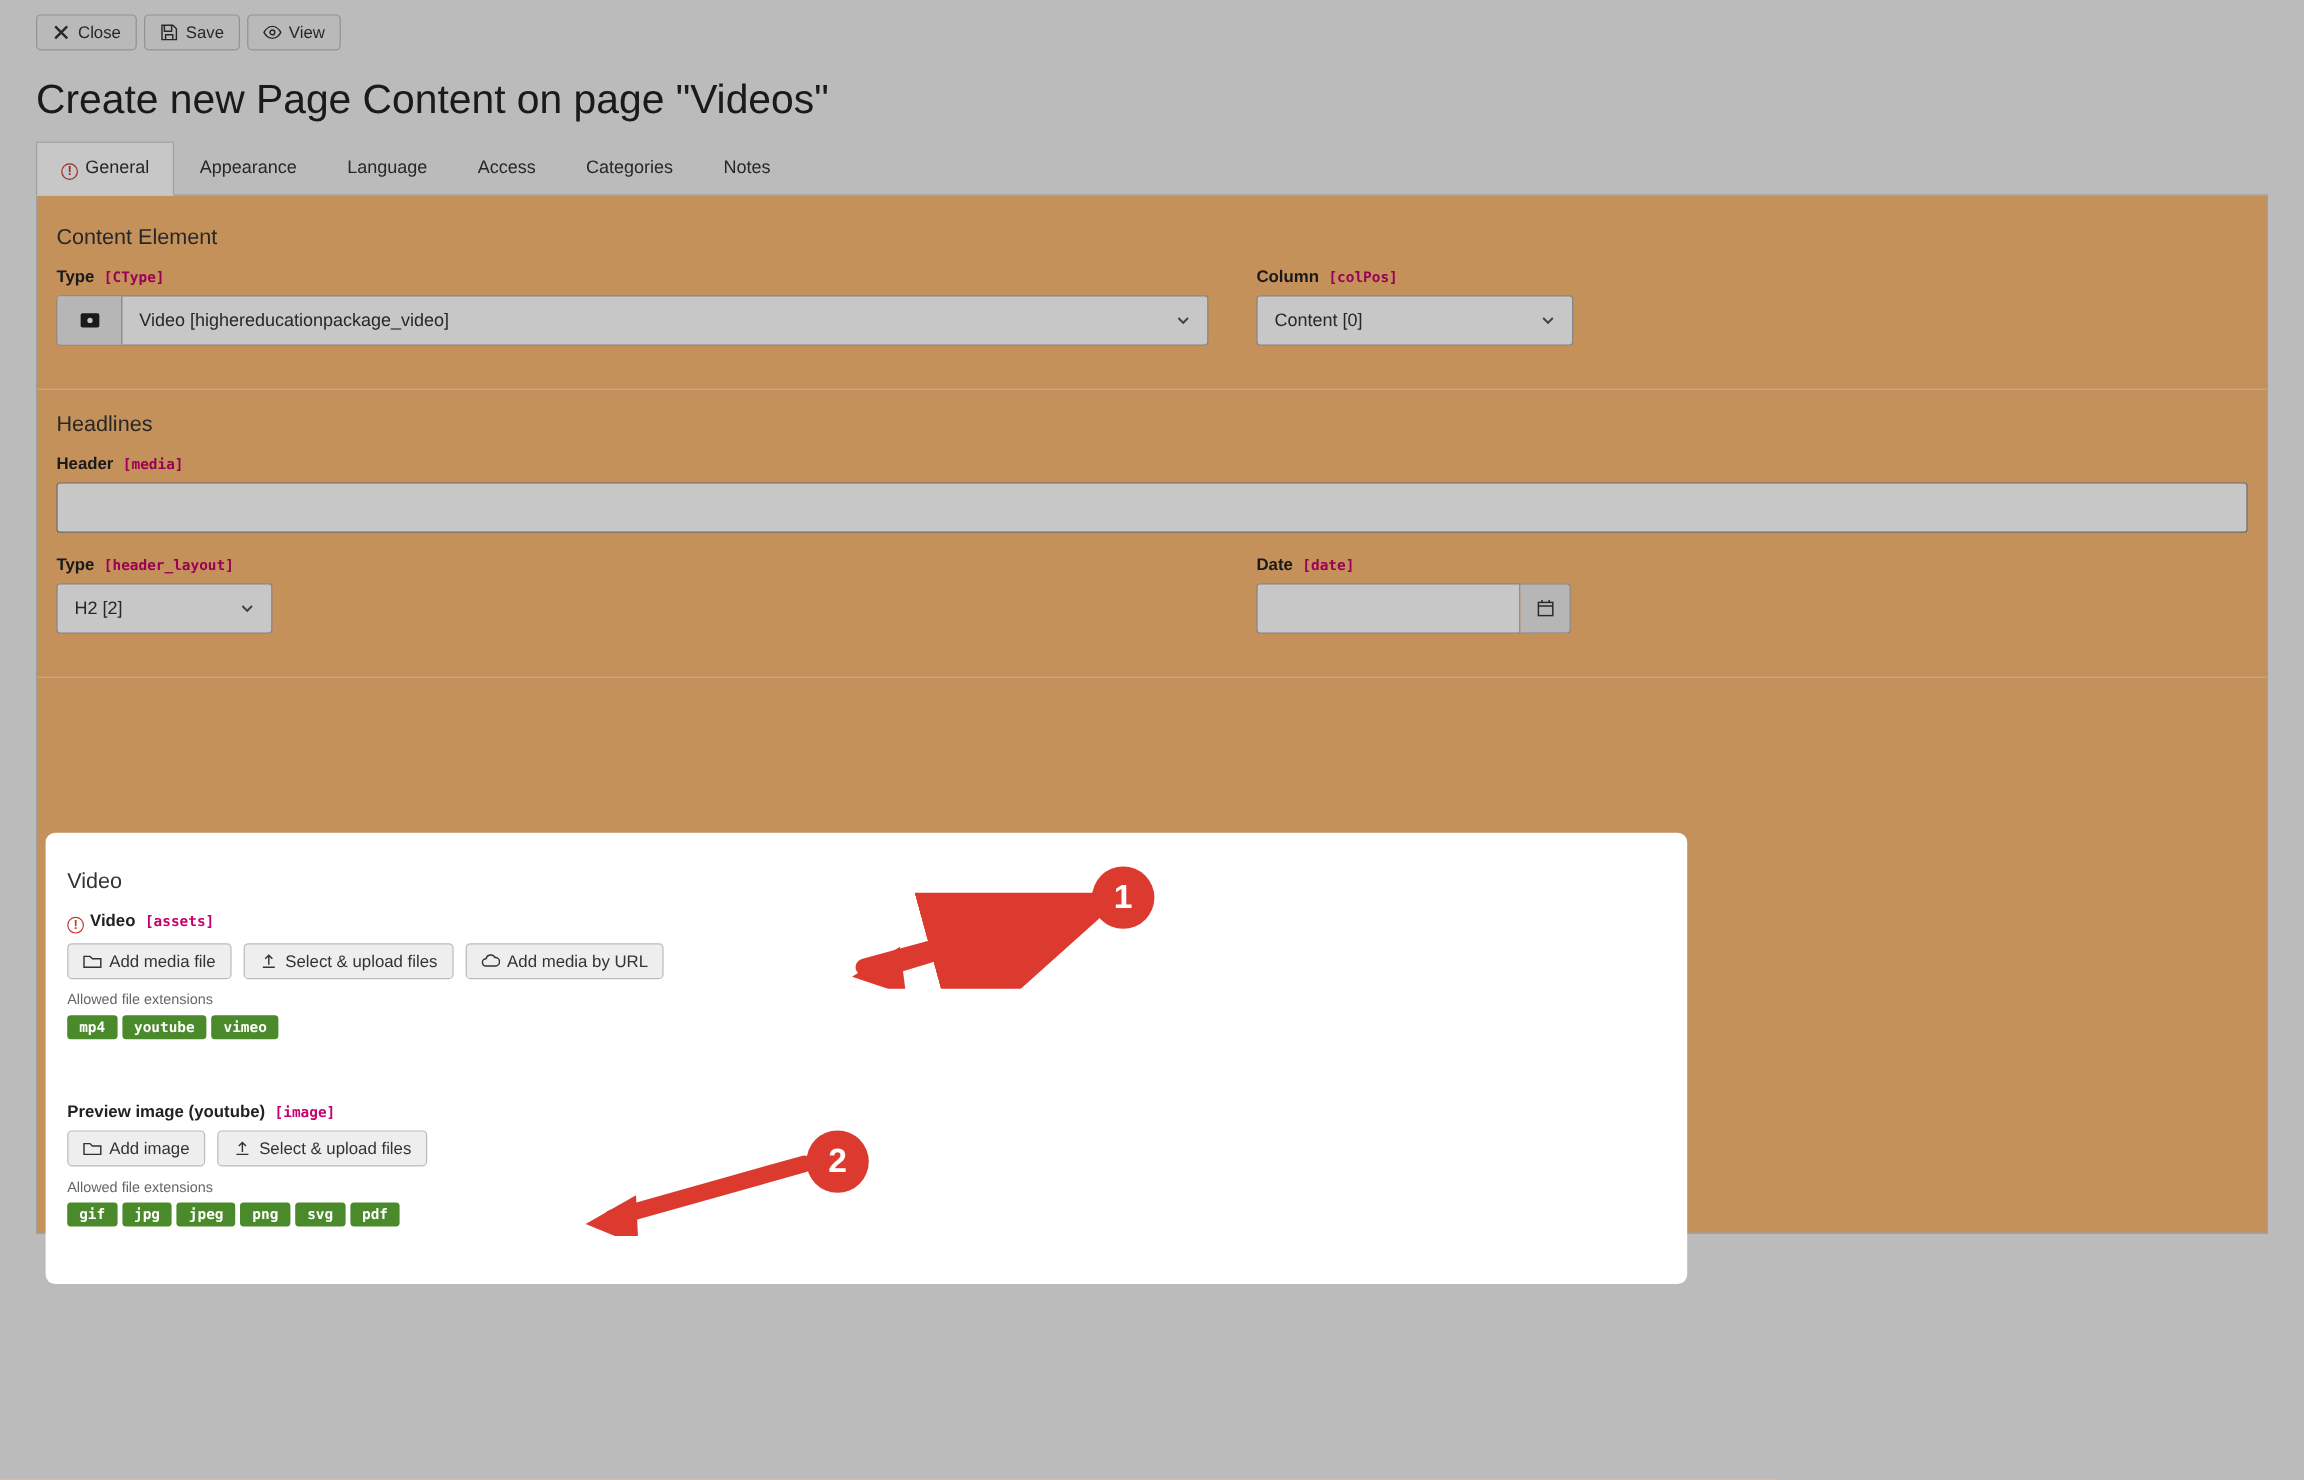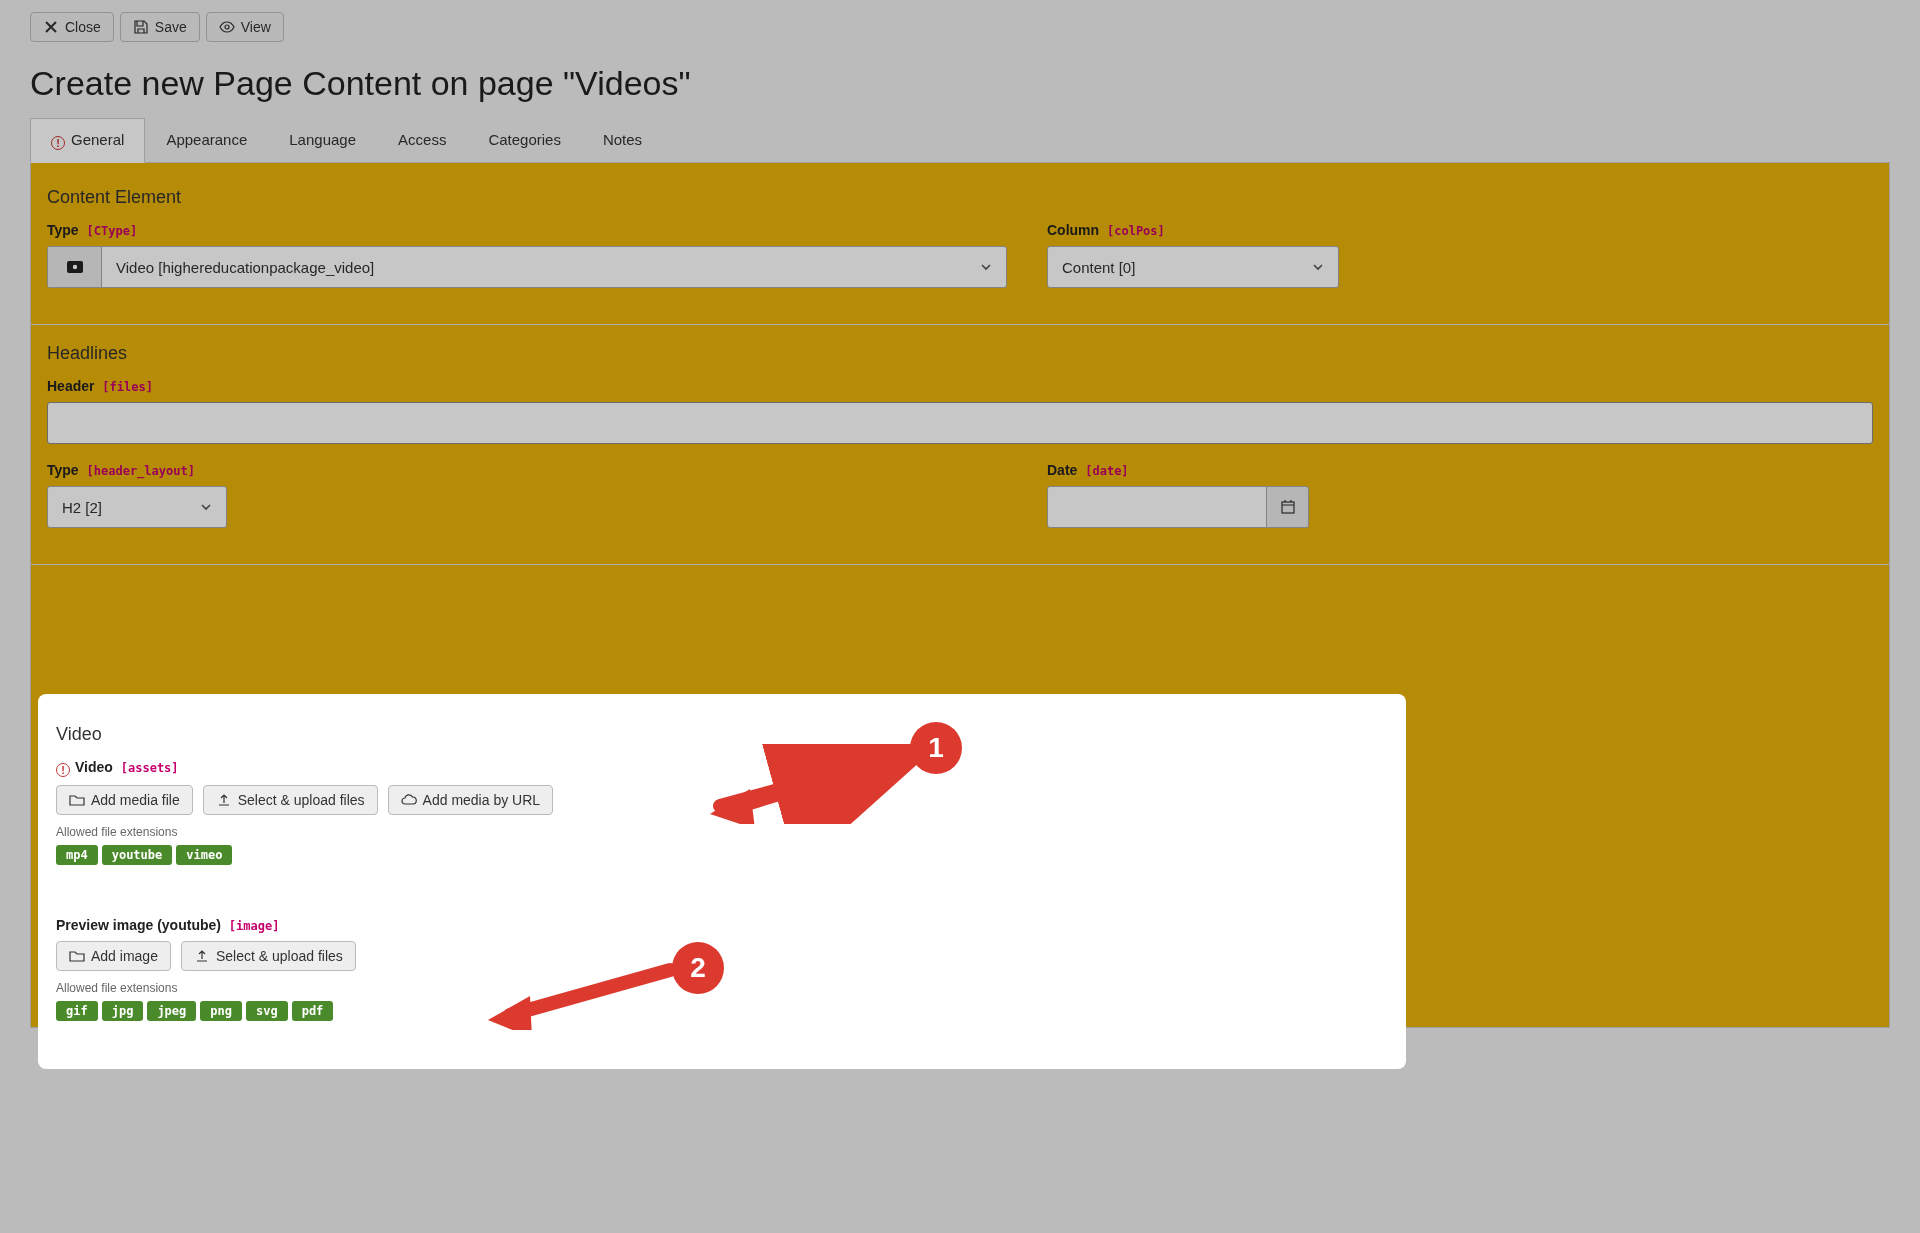--- a/index.html
+++ b/index.html
@@ -72,21 +72,21 @@
   border-radius: 50%;
   color: #c83737;
   font-size: 11px;
   line-height: 12px;
   text-align: center;
   font-weight: bold;
   margin-right: 6px;
   vertical-align: -2px;
 }
 .panel {
-  background: #eab308;
+  background: #fdba74;
   border: 1px solid #ccc;
   border-top: none;
   padding: 18px 16px 24px 16px;
 }
 .section-heading {
   font-size: 18px;
   font-weight: 400;
   margin: 6px 0 14px 0;
   color: #333;
 }
@@ -130,21 +130,21 @@
   display: flex;
   align-items: center;
   padding: 0 14px;
   font-size: 15px;
 }
 .select-caret {
   width: 40px;
   display: flex; align-items: center; justify-content: center;
 }
 .w-type { width: 960px; }
-.w-column { width: 292px; }
+.w-column { width: 264px; }
 .w-headertype { width: 180px; }
 .w-header-input { width: 1100px; }
 .text-input {
   width: 100%;
   height: 42px;
   border: 1px solid #8a8a8a;
   border-radius: 3px;
   padding: 0 10px;
   font-size: 15px;
   background: #fff;
@@ -309,21 +309,21 @@
         </div>
       </div>
     </div>
 
     <div class="divider"></div>
 
     <div class="section-heading">Headlines</div>
     <div class="field-block">
       <div class="field-label">
         <span>Header</span>
-        <span class="field-code">[files]</span>
+        <span class="field-code">[media]</span>
       </div>
       <input type="text" class="text-input w-header-input" value="" style="">
     </div>
 
     <div class="field-row">
       <div class="field-block" style="flex:0 0 960px;">
         <div class="field-label">
           <span>Type</span>
           <span class="field-code">[header_layout]</span>
         </div>

